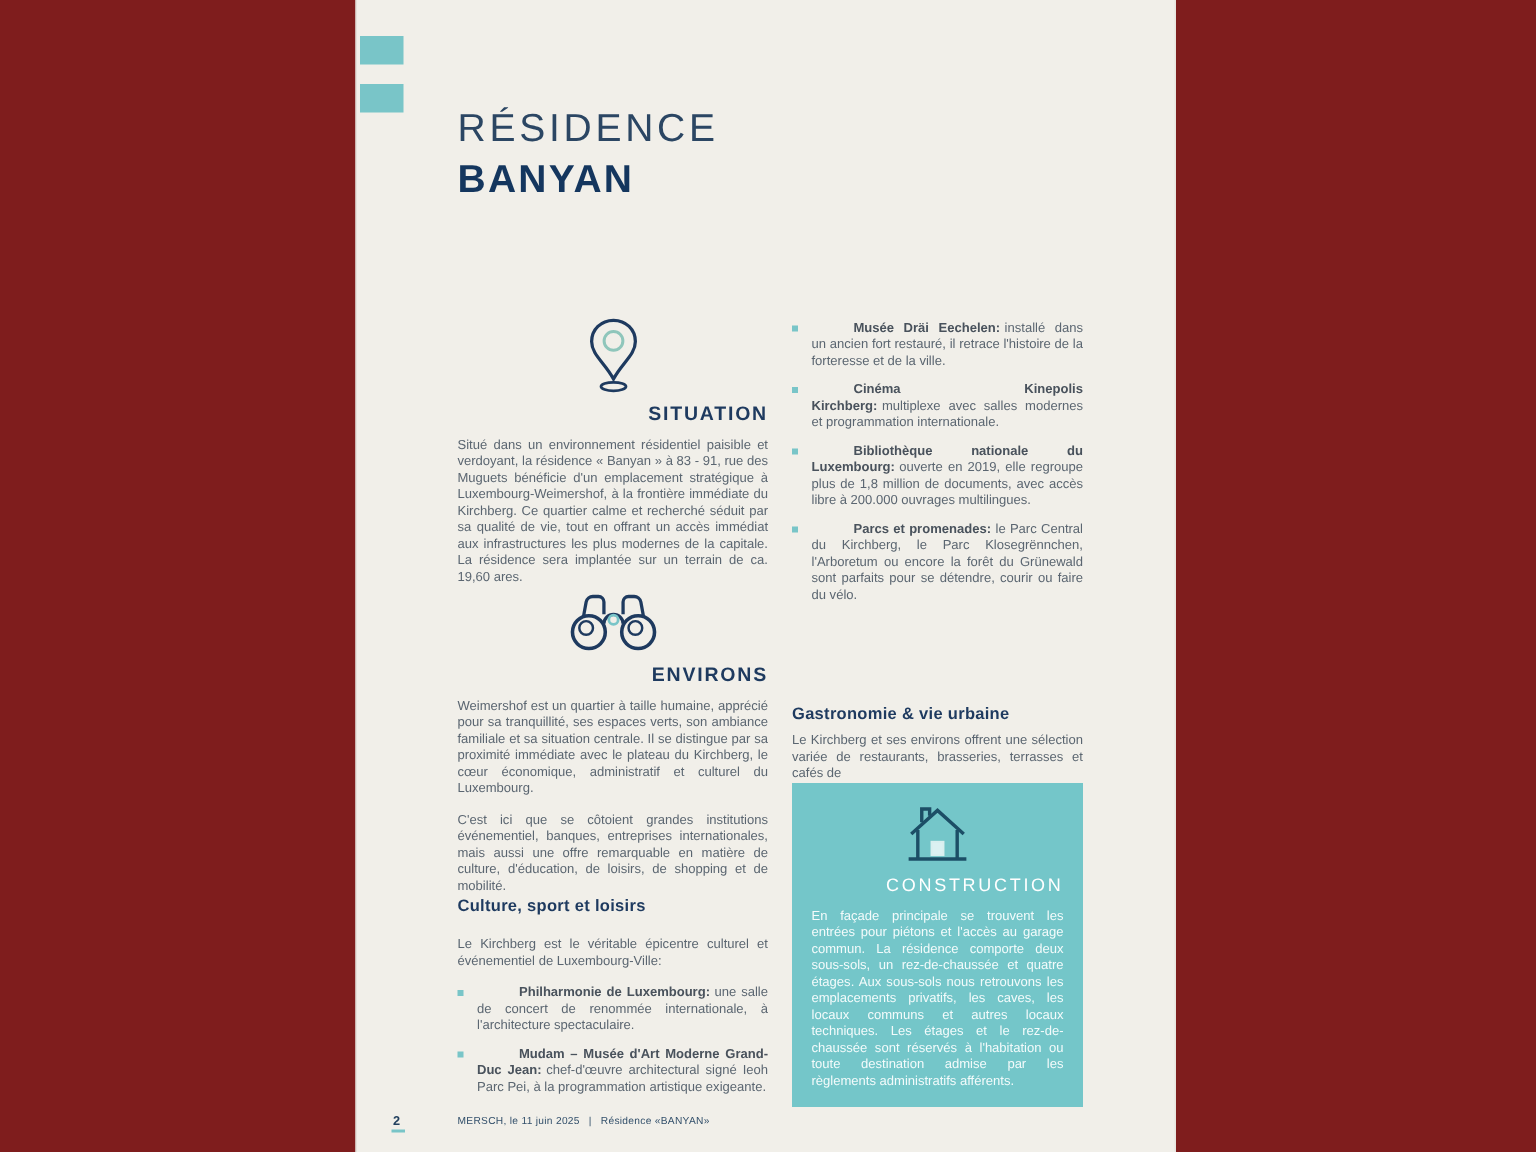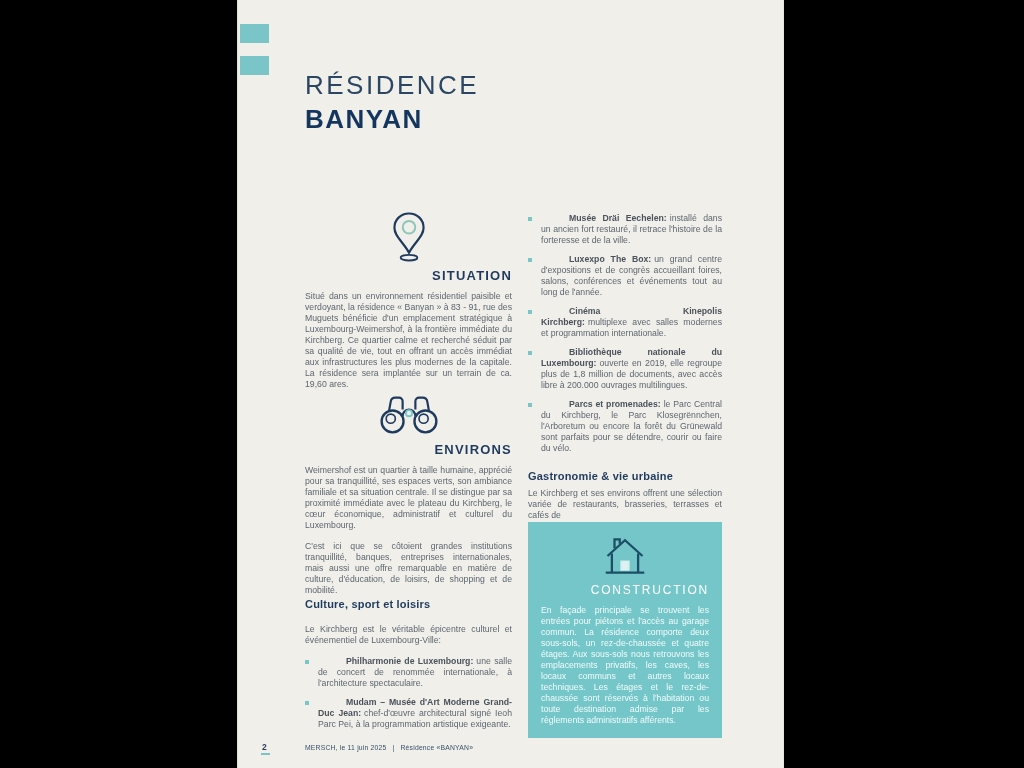--- a/index.html
+++ b/index.html
@@ -1,21 +1,21 @@
 <!DOCTYPE html>
 <html><head>
 <meta charset="utf-8">
 <style>
   html,body{margin:0;padding:0;}
   body{
     width:1024px;height:768px;background:#ffffff;overflow:hidden;
     font-family:"Liberation Sans", sans-serif;
     -webkit-font-smoothing:antialiased;
   }
-  .canvas{position:relative;width:1024px;height:768px;background:#000000;}
+  .canvas{position:relative;width:1024px;height:768px;background:#7f1d1d;}
   .page{
     position:absolute;left:237px;top:0;width:547px;height:768px;
     background:#f1efe9;border-left:1px solid #e3e1db;border-right:1px solid #e8e6e0;
     box-sizing:border-box;
   }
   
   .sq{position:absolute;left:2px;width:29px;height:19px;background:#79c5c8;}
   .sq1{top:24px;}
   .sq2{top:56px;}
   
@@ -111,43 +111,40 @@
           <circle cx="14" cy="27" r="5" stroke="#1e3a5f" stroke-width="1.8"></circle>
           <circle cx="50" cy="27" r="5" stroke="#1e3a5f" stroke-width="1.8"></circle>
           <path d="M12 19 L14 8 A5 5 0 0 1 19 4 L23 4 A4 4 0 0 1 27 8 L27 17" stroke="#1e3a5f" stroke-width="2.4"></path>
           <path d="M56 19 L54 8 A5 5 0 0 0 49 4 L45 4 A4 4 0 0 0 41 8 L41 17" stroke="#1e3a5f" stroke-width="2.4"></path>
           <path d="M27 24 A7 7 0 0 1 41 24" stroke="#1e3a5f" stroke-width="2.4"></path>
           <circle cx="34" cy="21" r="3.4" stroke="#79c5c8" stroke-width="2"></circle>
         </svg>
       </div>
       <h2 class="center-head">ENVIRONS</h2>
       <p class="body">Weimershof est un quartier à taille humaine, apprécié pour sa tranquillité, ses espaces verts, son ambiance familiale et sa situation centrale. Il se distingue par sa proximité immédiate avec le plateau du Kirchberg, le cœur économique, administratif et culturel du Luxembourg.</p>
-      <p class="body">C'est ici que se côtoient grandes institutions tranquillité, banques, entreprises internationales, mais aussi une offre remarquable en matière de culture, d'éducation, de loisirs, de shopping et de mobilité.</p>
+      <p class="body">C'est ici que se côtoient grandes institutions événementiel, banques, entreprises internationales, mais aussi une offre remarquable en matière de culture, d'éducation, de loisirs, de shopping et de mobilité.</p>
     </section>
 
     <section class="col-left sec-culture" style="position:absolute;">
       <h3 class="sub-head">Culture, sport et loisirs</h3>
       <p class="body" style="margin-bottom:10px;margin-top:14px;">Le Kirchberg est le véritable épicentre culturel et événementiel de Luxembourg-Ville:</p>
       <ul class="blist">
         <li>
           <b>Philharmonie de Luxembourg:</b><span>une salle de concert de renommée internationale, à l'architecture spectaculaire.</span>
         </li>
         <li>
           <b>Mudam – Musée d'Art Moderne Grand-Duc Jean:</b><span>chef-d'œuvre architectural signé Ieoh Parc Pei, à la programmation artistique exigeante.</span>
         </li>
       </ul>
     </section>
 
     <section class="col-right right-bullets" style="position:absolute;">
       <ul class="blist">
         <li>
           <b>Musée Dräi Eechelen:</b><span>installé dans un ancien fort restauré, il retrace l'histoire de la forteresse et de la ville.</span>
-        </li>
-        <li>
-          <b>Luxexpo The Box:</b><span>un grand centre d'expositions et de congrès accueillant foires, salons, conférences et événements tout au long de l'année.</span>
         </li>
         <li>
           <b>Cinéma Kinepolis Kirchberg:</b><span>multiplexe avec salles modernes et programmation internationale.</span>
         </li>
         <li>
           <b>Bibliothèque nationale du Luxembourg:</b><span>ouverte en 2019, elle regroupe plus de 1,8 million de documents, avec accès libre à 200.000 ouvrages multilingues.</span>
         </li>
         <li>
           <b>Parcs et promenades:</b><span>le Parc Central du Kirchberg, le Parc Klosegrënnchen, l'Arboretum ou encore la forêt du Grünewald sont parfaits pour se détendre, courir ou faire du vélo.</span>
         </li>

